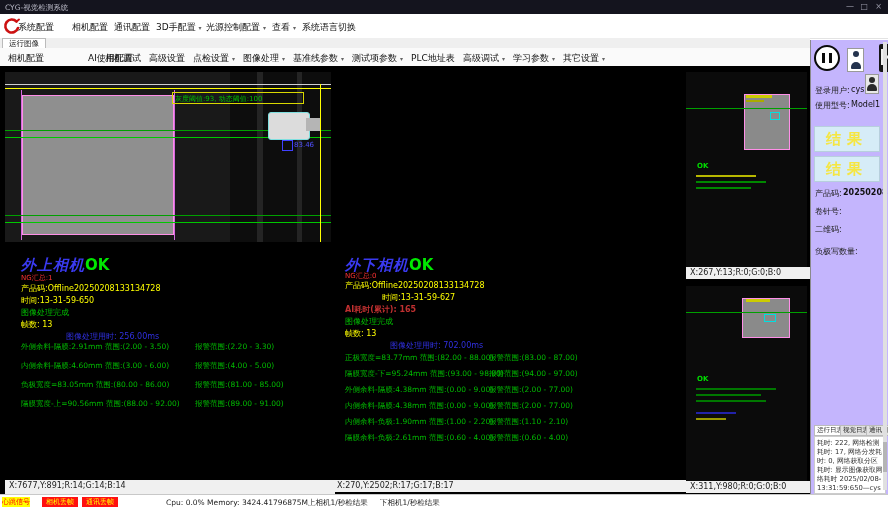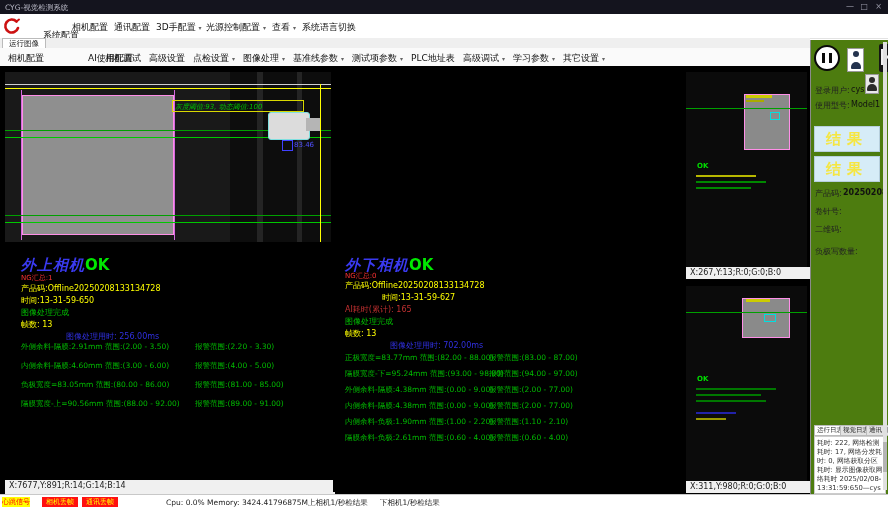--- a/index.html
+++ b/index.html
@@ -29,21 +29,21 @@
   .tgrn{color:#00c000;}
   .tb{color:#3030e0;padding-left:45px;}
   .tr{color:#ff3232;}
   .ovl{font-size:8px;}
   .meas{font-size:7.5px;color:#00bb00;}
   .cam-title{font-size:15px;font-weight:bold;font-style:italic;color:#3a3af0;letter-spacing:1px;}
   .cam-ok{font-size:15px;font-weight:bold;color:#00e800;font-style:normal;}
   .tiny{font-size:7px;}
 
   
-  .sidepanel{left:810px;top:40px;width:78px;height:454px;background:#4d7c0f;border-left:1px solid #8a8a8a;box-sizing:border-box;}
+  .sidepanel{left:810px;top:40px;width:78px;height:454px;background:#c4b5fd;border-left:1px solid #8a8a8a;box-sizing:border-box;}
   .plabel{font-size:8px;color:#222;}
   .pvalue{font-size:8px;color:#111;}
   .resultbox{background:#d6ecf7;border:1px solid #b7cfdd;text-align:center;font-size:15px;font-weight:bold;color:#f5e642;letter-spacing:6px;line-height:24px;}
   .logtab{font-size:6.5px;color:#222;background:#e2e2e2;border:1px solid #bbb;padding:0 2px;line-height:9px;}
   .logtab.active{background:#ffffff;}
   .logtext{font-size:6.8px;color:#333;line-height:9px;background:#ffffff;border:1px solid #ccc;padding:2px;overflow:hidden;}
 
   
   .pausebtn{width:26px;height:26px;border:2.5px solid #0a0a0a;border-radius:50%;background:#fff;box-sizing:border-box;position:absolute;}
   .pausebtn::before,.pausebtn::after{content:"";position:absolute;top:5.5px;width:3px;height:10px;background:#0a0a0a;}
@@ -79,21 +79,21 @@
     <div class="abs winctl" style="right:6px;">×</div>
   </div>
 
   <div class="abs menubar">
     <div class="abs" style="left:3px;top:3px;">
       <svg width="18" height="18" viewBox="0 0 18 18">
           <path d="M13.5 4.5 A6.5 6.5 0 1 0 15 11" fill="none" stroke="#cc1111" stroke-width="2.6" stroke-linecap="round"></path>
           <path d="M13.5 4.5 L16 2.5" stroke="#cc1111" stroke-width="2" stroke-linecap="round"></path>
         </svg>
     </div>
-    <div class="abs menuitem nw" style="left:43px;margin-top:8px;"><span>系统配置</span></div>
+    <div class="abs menuitem nw" style="left:18px;"><span>系统配置</span></div>
     <div class="abs menuitem nw" style="left:72px;"><span>相机配置</span></div>
     <div class="abs menuitem nw" style="left:114px;"><span>通讯配置</span></div>
     <div class="abs menuitem nw" style="left:156px;"><span>3D手配置</span> <span class="menuarrow">▾</span></div>
     <div class="abs menuitem nw" style="left:206px;"><span>光源控制配置</span> <span class="menuarrow">▾</span></div>
     <div class="abs menuitem nw" style="left:272px;"><span>查看</span> <span class="menuarrow">▾</span></div>
     <div class="abs menuitem nw" style="left:302px;"><span>系统语言切换</span></div>
   </div>
 
   <div class="abs tabrow">
     <div class="abs tab nw">运行图像</div>
@@ -127,21 +127,21 @@
       <div class="abs" style="left:17px;top:23px;width:152px;height:140px;background:#8f8f8f;border:1px solid #ff8fe8;box-sizing:border-box;"></div>
       <div class="abs" style="left:16px;top:18px;width:1px;height:150px;background:#d36ae0;"></div>
       <div class="abs" style="left:169px;top:18px;width:1px;height:150px;background:#d36ae0;"></div>
       <div class="abs" style="left:0;top:58px;width:326px;height:1px;background:#00a000;"></div>
       <div class="abs" style="left:0;top:65px;width:326px;height:1px;background:#00c800;"></div>
       <div class="abs" style="left:0;top:143px;width:326px;height:1px;background:#00a000;"></div>
       <div class="abs" style="left:0;top:150px;width:326px;height:1px;background:#00c800;"></div>
       <div class="abs" style="left:263px;top:40px;width:40px;height:26px;background:#dcdcdc;border:1px solid #7fdfdf;border-radius:3px;"></div>
       <div class="abs" style="left:301px;top:46px;width:14px;height:13px;background:#b5b5b5;"></div>
       <div class="abs" style="left:315px;top:12px;width:1px;height:158px;background:#ffff00;"></div>
-      <div class="abs nw" style="left:167px;top:28px;width:132px;height:12px;border:1px solid #d8d800;box-sizing:border-box;font-style:italic;">
+      <div class="abs nw" style="left:167px;top:20px;width:132px;height:12px;border:1px solid #d8d800;box-sizing:border-box;">
         <span class="tiny tgrn nw" style="position:absolute;left:2px;top:1px;">灰度阈值:93, 动态阈值:100</span>
       </div>
       <div class="abs" style="left:277px;top:68px;width:9px;height:9px;border:1px solid #4040ff;"></div>
       <div class="abs tiny nw" style="left:289px;top:69px;color:#5050ff;">83.46</div>
     </div>
 
     <div class="abs nw" style="left:16px;top:183px;">
       <span class="cam-title">外上相机</span><span class="cam-ok">OK</span>
     </div>
     <div class="abs tiny tr nw" style="left:16px;top:201px;">NG汇总:1</div>
@@ -161,36 +161,37 @@
     <div class="abs strip nw" style="left:0;top:408px;width:326px;height:16px;">X:7677,Y:891;R:14;G:14;B:14</div>
   </div>
 
   <div class="abs view" style="left:333px;top:72px;width:350px;height:420px;">
     <div class="abs nw" style="left:12px;top:183px;">
       <span class="cam-title">外下相机</span><span class="cam-ok">OK</span>
     </div>
     <div class="abs tiny tr nw" style="left:12px;top:199px;">NG汇总:0</div>
     <div class="abs ovl ty nw" style="left:12px;top:208px;">产品码:Offline20250208133134728</div>
     <div class="abs ovl ty nw" style="left:12px;top:220px;padding-left:37px;">时间:13-31-59-627</div>
-    <div class="abs ovl nw" style="left:12px;top:232px;color:#c03030;">AI耗时(累计): 165</div>
+    <div class="abs ovl nw" style="left:12px;top:232px;color:#c03030;font-weight:bold;">AI耗时(累计): 165</div>
     <div class="abs ovl tgrn nw" style="left:12px;top:244px;">图像处理完成</div>
     <div class="abs ovl ty nw" style="left:12px;top:256px;">帧数: 13</div>
     <div class="abs ovl tb nw" style="left:12px;top:268px;">图像处理用时: 702.00ms</div>
     <div class="abs meas nw" style="left:12px;top:281px;">正极宽度=83.77mm 范围:(82.00 - 88.00)</div>
     <div class="abs meas nw" style="left:156px;top:281px;">报警范围:(83.00 - 87.00)</div>
     <div class="abs meas nw" style="left:12px;top:297px;">隔膜宽度-下=95.24mm 范围:(93.00 - 98.00)</div>
     <div class="abs meas nw" style="left:156px;top:297px;">报警范围:(94.00 - 97.00)</div>
     <div class="abs meas nw" style="left:12px;top:313px;">外侧余料-隔膜:4.38mm 范围:(0.00 - 9.00)</div>
     <div class="abs meas nw" style="left:156px;top:313px;">报警范围:(2.00 - 77.00)</div>
     <div class="abs meas nw" style="left:12px;top:329px;">内侧余料-隔膜:4.38mm 范围:(0.00 - 9.00)</div>
     <div class="abs meas nw" style="left:156px;top:329px;">报警范围:(2.00 - 77.00)</div>
     <div class="abs meas nw" style="left:12px;top:345px;">内侧余料-负极:1.90mm 范围:(1.00 - 2.20)</div>
     <div class="abs meas nw" style="left:156px;top:345px;">报警范围:(1.10 - 2.10)</div>
     <div class="abs meas nw" style="left:12px;top:361px;">隔膜余料-负极:2.61mm 范围:(0.60 - 4.00)</div>
     <div class="abs meas nw" style="left:156px;top:361px;">报警范围:(0.60 - 4.00)</div>
+    <div class="abs strip nw" style="left:0;top:408px;width:350px;height:12px;">X:270,Y:2502;R:17;G:17;B:17</div>
   </div>
 
   <div class="abs view" style="left:686px;top:72px;width:121px;height:207px;">
     <div class="abs" style="left:0;top:0;width:121px;height:195px;background:#0b0b0b;overflow:hidden;">
       <div class="abs" style="left:58px;top:22px;width:46px;height:56px;background:#8a8a8a;border:1px solid #ff8fe8;box-sizing:border-box;"></div>
       <div class="abs" style="left:0;top:36px;width:121px;height:1px;background:#00a000;"></div>
       <div class="abs" style="left:60px;top:23px;width:26px;height:3px;background:#cccc00;"></div>
       <div class="abs" style="left:60px;top:28px;width:18px;height:2px;background:#aaaa00;"></div>
       <div class="abs" style="left:84px;top:40px;width:8px;height:6px;border:1px solid #00e0e0;"></div>
       <div class="abs tiny nw" style="left:11px;top:90px;color:#00dd00;font-weight:bold;">OK</div>

